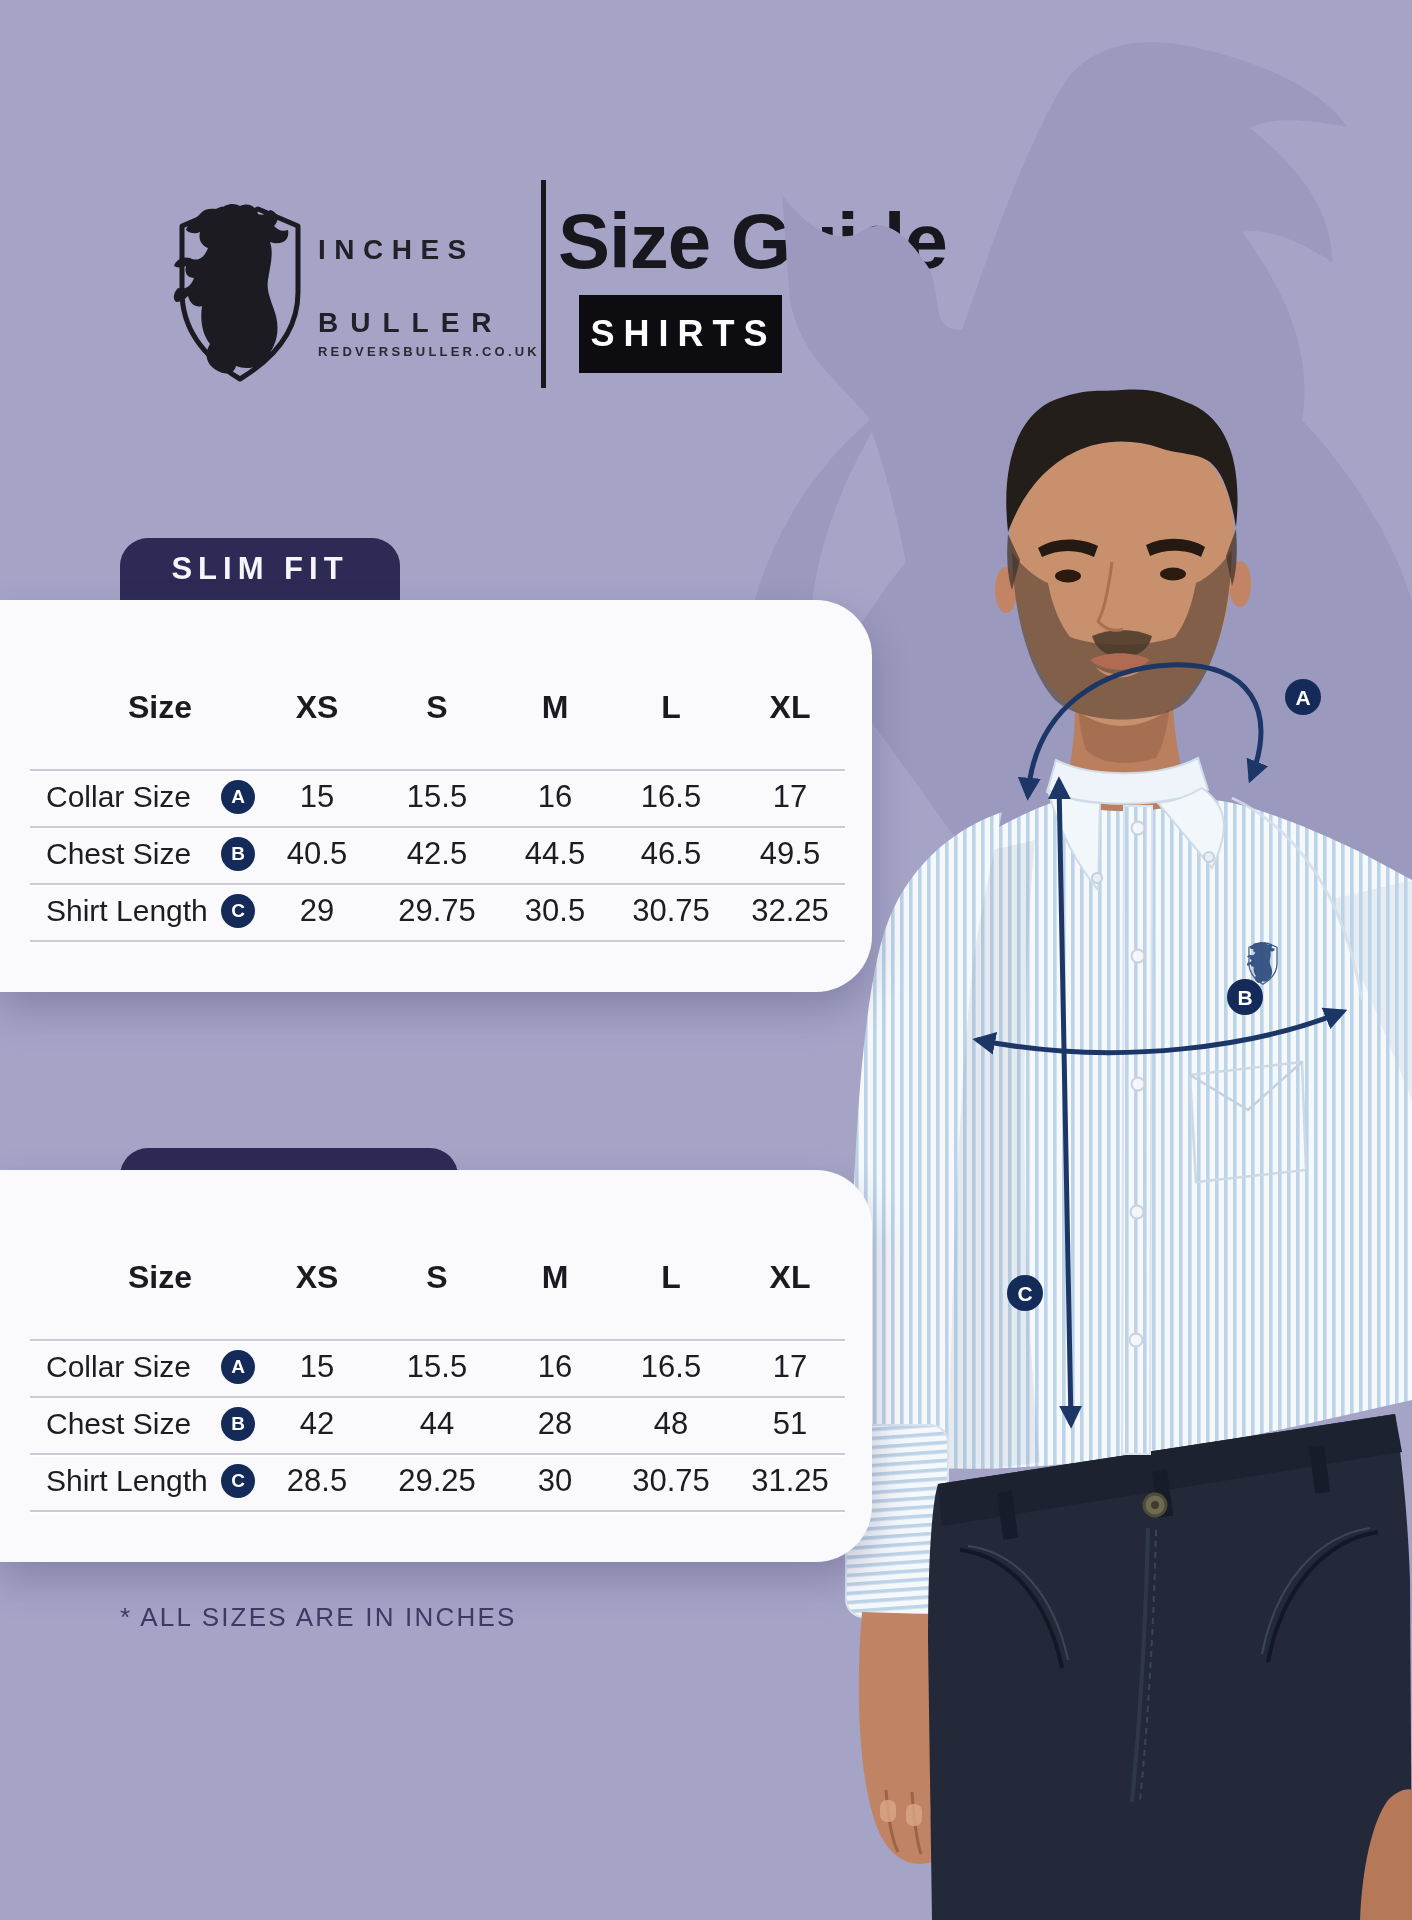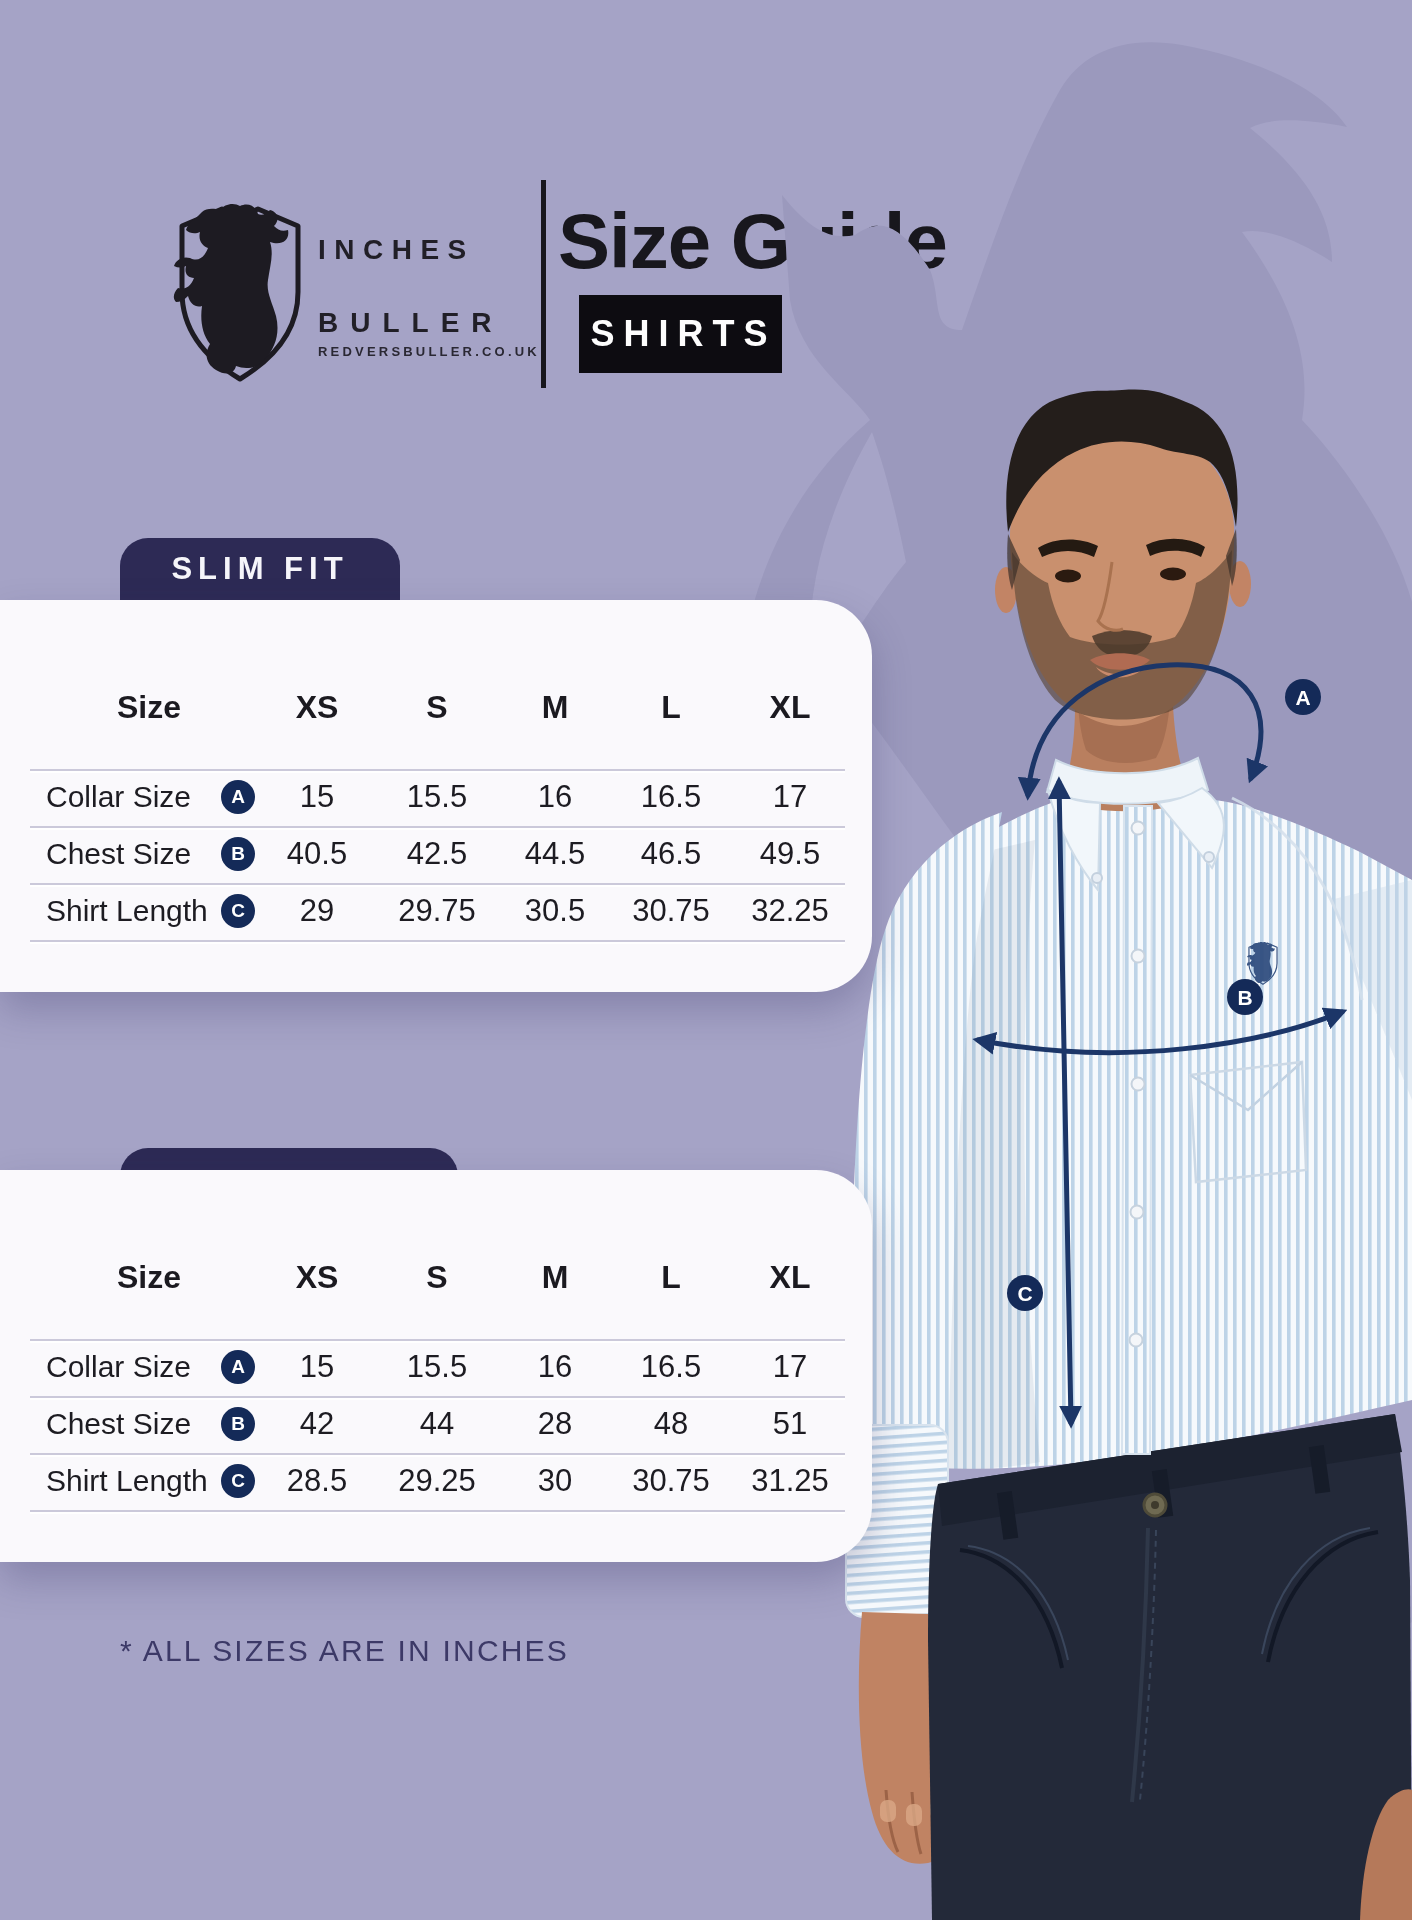--- a/index.html
+++ b/index.html
@@ -27,26 +27,26 @@
   .size-card{position:absolute;left:0;width:872px;height:392px;background:#faf9fc;
     border-radius:0 56px 56px 0;box-shadow:0 18px 38px rgba(55,50,100,.28);z-index:6;}
   #slim-card{top:600px;}
   #classic-card{top:1170px;}
   .sep{position:absolute;left:30px;width:815px;height:2px;background:#cbc9da;box-shadow:0 2px 0 #ffffff;}
   .sep1{top:169px;} .sep2{top:226px;} .sep3{top:283px;} .sep4{top:340px;}
   .trow{position:absolute;left:0;width:100%;height:44px;}
   .rw-h{top:85px;} .rw-1{top:175px;} .rw-2{top:232px;} .rw-3{top:289px;}
   .hcell{position:absolute;width:120px;text-align:center;font-size:32px;font-weight:700;color:#1b1a20;line-height:44px;}
   .val{position:absolute;width:120px;text-align:center;font-size:31px;color:#1d1c22;line-height:44px;}
-  .c0{left:89px;} .c1{left:257px;} .c2{left:377px;} .c3{left:495px;} .c4{left:611px;} .c5{left:730px;}
+  .c0{left:100px;} .c1{left:257px;} .c2{left:377px;} .c3{left:495px;} .c4{left:611px;} .c5{left:730px;}
   .lbl{position:absolute;left:46px;font-size:30px;color:#1d1c22;line-height:44px;white-space:nowrap;}
   .badge{position:absolute;left:221px;top:5px;width:34px;height:34px;border-radius:50%;background:#142a58;
     color:#ffffff;font-size:19px;font-weight:700;text-align:center;line-height:34px;}
   
-  #note{position:absolute;left:120px;top:1602px;font-size:30px;letter-spacing:2.2px;color:#3c3967;z-index:6;margin-top:32px;}
+  #note{position:absolute;left:120px;top:1602px;font-size:26px;letter-spacing:2.2px;color:#3c3967;z-index:6;}
   
   #scene{position:absolute;left:0;top:0;z-index:1;}
   #logo{position:absolute;left:170px;top:196px;z-index:4;}
 </style>
 </head>
 <body>
 
 <svg id="scene" width="1412" height="1920" viewBox="0 0 1412 1920">
   <defs>
     <pattern id="st" width="9" height="9" patternUnits="userSpaceOnUse">

